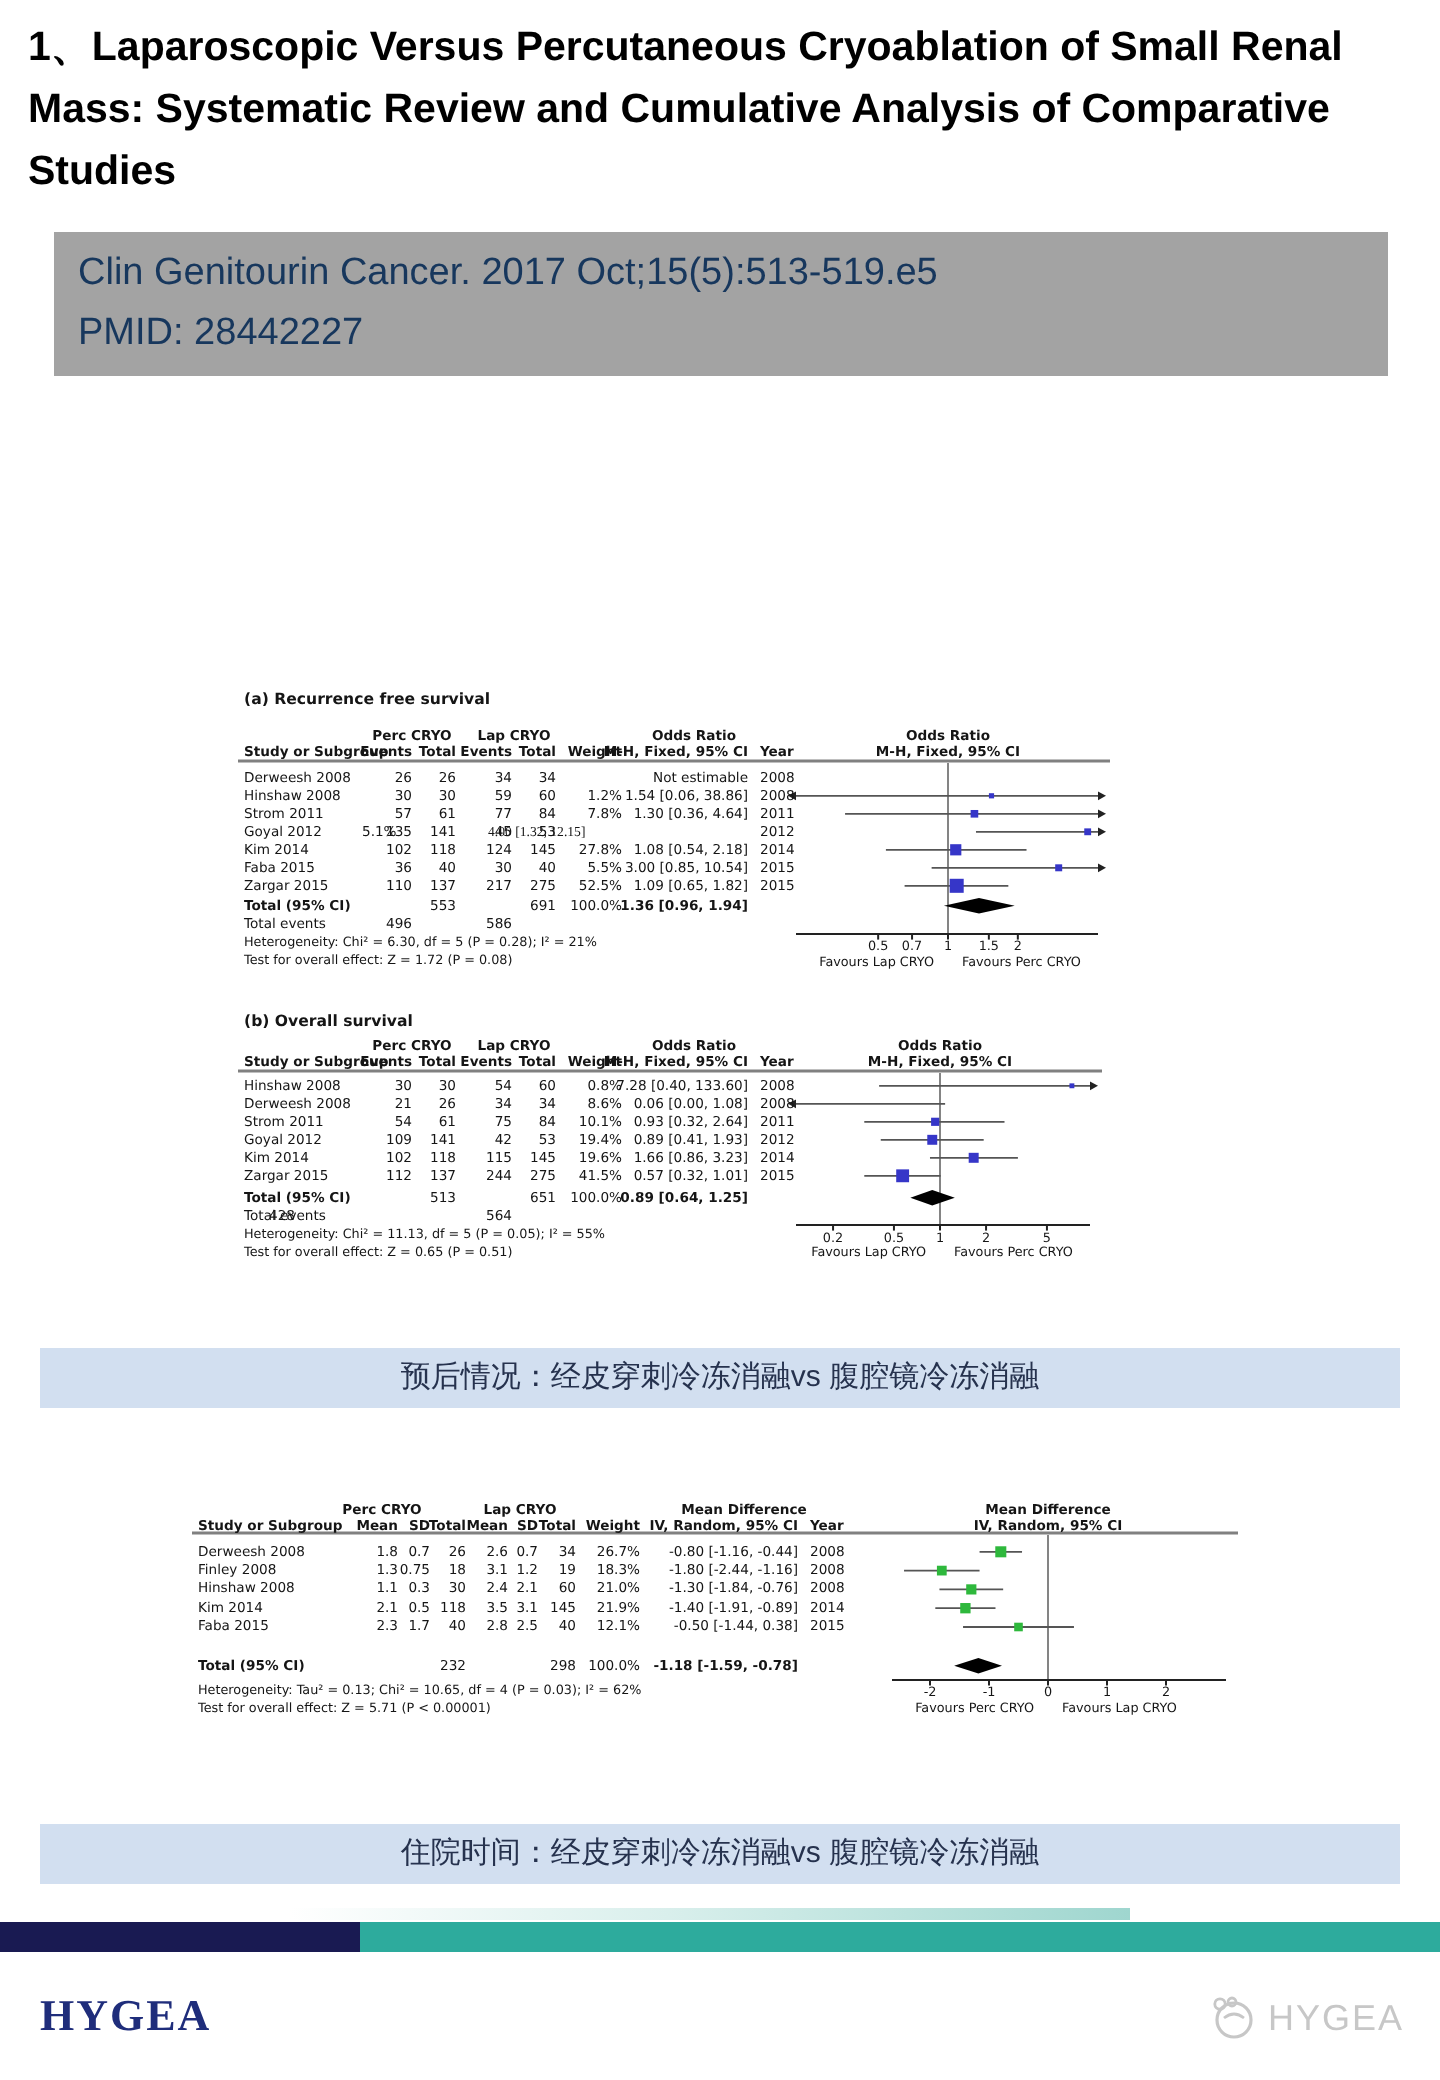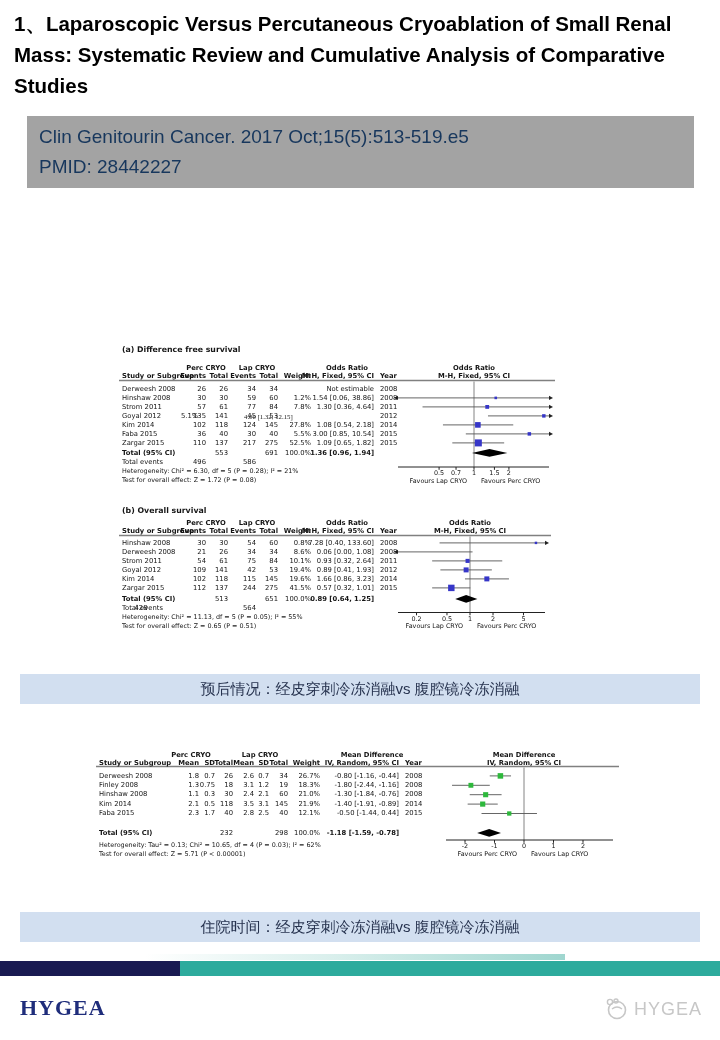--- a/index.html
+++ b/index.html
@@ -64,21 +64,21 @@
         <rect x="484.1259645291178" y="70.18700553507419" width="3.4259889298516146" height="3.4259889298516146" fill="#3636c8"></rect>
         <line x1="384.95767613946435" y1="80.9" x2="455.2609532581342" y2="80.9" stroke="#555" stroke-width="0.9"></line>
         <rect x="417.07903024547534" y="78.10187460898918" width="5.596250782021651" height="5.596250782021651" fill="#3636c8"></rect>
         <line x1="407.812595382858" y1="89.9" x2="491" y2="89.9" stroke="#555" stroke-width="0.9"></line>
         <polygon points="495,89.9 491,87.7 491,92.10000000000001" fill="#222"></polygon>
         <rect x="469.60179071071263" y="88.15572516323179" width="3.4885496735364345" height="3.4885496735364345" fill="#3636c8"></rect>
         <line x1="394.29794937057125" y1="98.9" x2="446.16828100626867" y2="98.9" stroke="#555" stroke-width="0.9"></line>
         <rect x="416.8330259467983" y="95.39155218568591" width="7.016895628628197" height="7.016895628628197" fill="#3636c8"></rect>
         <polygon points="413.94346303258993,108.9 431.4905133709452,105 449.3850006719062,108.9 431.4905133709452,112.80000000000001" fill="#000"></polygon>
       </svg>
-      <span class="ft b" style="top: 2px; left: 64px; font-size: 7.8px;">(a) Difference free survival</span>
+      <span class="ft b" style="top: 2px; left: 64px; font-size: 7.8px;">(a) Recurrence free survival</span>
       <span class="ft b" style="top: 21px; left: 148px; transform: translateX(-50%);">Perc CRYO</span>
       <span class="ft b" style="top: 21px; left: 199px; transform: translateX(-50%);">Lap CRYO</span>
       <span class="ft b" style="top: 21px; left: 289px; transform: translateX(-50%);">Odds Ratio</span>
       <span class="ft b" style="top: 21px; left: 416px; transform: translateX(-50%);">Odds Ratio</span>
       <span class="ft b" style="top: 29px; left: 416px; transform: translateX(-50%);">M-H, Fixed, 95% CI</span>
       <span class="ft b" style="top: 29px; left: 64px;">Study or Subgroup</span>
       <span class="ft b" style="top: 29px; left: 18px; width: 130px; text-align: right;">Events</span>
       <span class="ft b" style="top: 29px; left: 40px; width: 130px; text-align: right;">Total</span>
       <span class="ft b" style="top: 29px; left: 68px; width: 130px; text-align: right;">Events</span>
       <span class="ft b" style="top: 29px; left: 90px; width: 130px; text-align: right;">Total</span>
@@ -351,21 +351,21 @@
       <span class="ft" style="top: 58.7px; left: 234px; width: 130px; text-align: right;">-1.40 [-1.91, -0.89]</span>
       <span class="ft" style="top: 58.7px; left: 370px;">2014</span>
       <span class="ft" style="top: 68.1px; left: 64px;">Faba 2015</span>
       <span class="ft" style="top: 68.1px; left: 34px; width: 130px; text-align: right;">2.3</span>
       <span class="ft" style="top: 68.1px; left: 50px; width: 130px; text-align: right;">1.7</span>
       <span class="ft" style="top: 68.1px; left: 68px; width: 130px; text-align: right;">40</span>
       <span class="ft" style="top: 68.1px; left: 89px; width: 130px; text-align: right;">2.8</span>
       <span class="ft" style="top: 68.1px; left: 104px; width: 130px; text-align: right;">2.5</span>
       <span class="ft" style="top: 68.1px; left: 123px; width: 130px; text-align: right;">40</span>
       <span class="ft" style="top: 68.1px; left: 155px; width: 130px; text-align: right;">12.1%</span>
-      <span class="ft" style="top: 68.1px; left: 234px; width: 130px; text-align: right;">-0.50 [-1.44, 0.44]</span>
+      <span class="ft" style="top: 68.1px; left: 234px; width: 130px; text-align: right;">-0.50 [-1.44, 0.38]</span>
       <span class="ft" style="top: 68.1px; left: 370px;">2015</span>
       <span class="ft b" style="top: 87.5px; left: 64px;">Total (95% CI)</span>
       <span class="ft" style="top: 87.5px; left: 68px; width: 130px; text-align: right;">232</span>
       <span class="ft" style="top: 87.5px; left: 123px; width: 130px; text-align: right;">298</span>
       <span class="ft" style="top: 87.5px; left: 155px; width: 130px; text-align: right;">100.0%</span>
       <span class="ft b" style="top: 87.5px; left: 234px; width: 130px; text-align: right;">-1.18 [-1.59, -0.78]</span>
       <span class="ft" style="top: 99.5px; left: 64px; font-size: 6.4px;">Heterogeneity: Tau² = 0.13; Chi² = 10.65, df = 4 (P = 0.03); I² = 62%</span>
       <span class="ft" style="top: 108.5px; left: 64px; font-size: 6.4px;">Test for overall effect: Z = 5.71 (P &lt; 0.00001)</span>
     </div>
 

